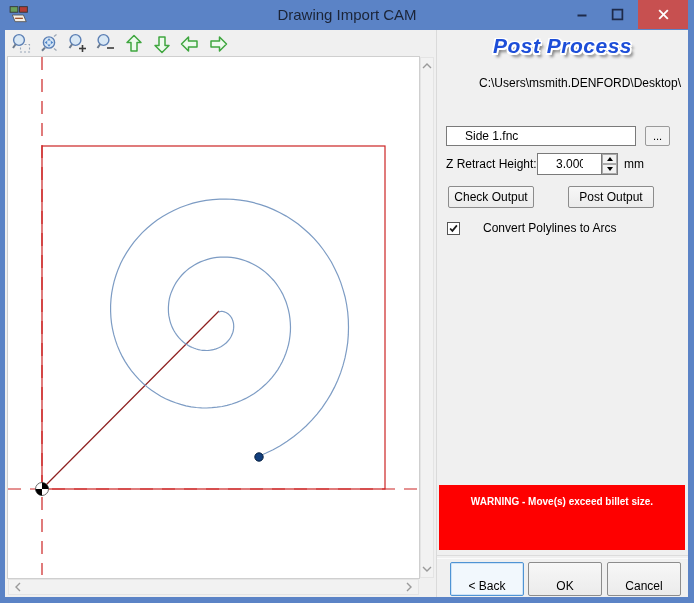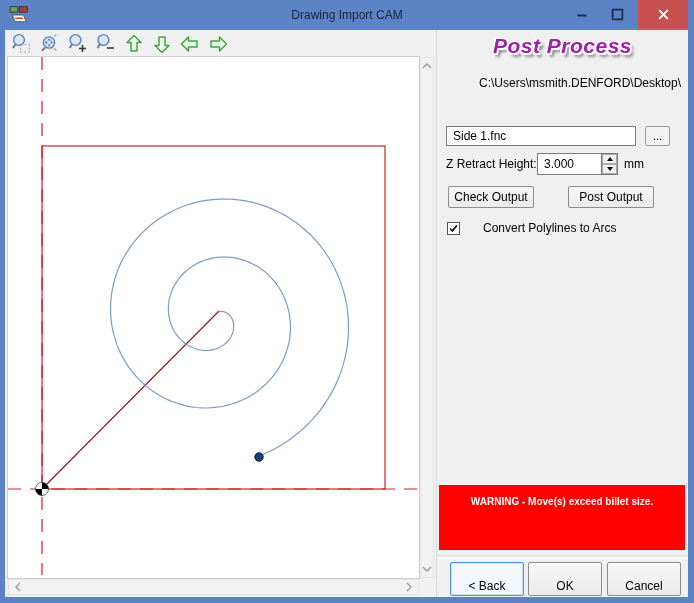--- a/index.html
+++ b/index.html
@@ -3,21 +3,21 @@
 <meta charset="utf-8">
 <style>
   html,body{margin:0;padding:0;}
   body{width:694px;height:603px;font-family:"Liberation Sans",sans-serif;-webkit-font-smoothing:antialiased;}
   .window{position:relative;width:694px;height:603px;background:var(--c-titlebar,#5b83c6);overflow:hidden;box-sizing:border-box;}
 
   
   .titlebar{position:absolute;left:0;top:0;width:694px;height:30px;background:var(--c-titlebar,#5b83c6);}
   .app-icon{position:absolute;left:9px;top:5px;width:20px;height:20px;}
   .win-title{position:absolute;left:0;top:0;width:100%;height:30px;line-height:30px;text-align:center;
-    font-size:12px;color:#1b2437;}
+    font-size:15px;color:#1b2437;}
   .winbtn{position:absolute;top:0;height:29px;display:flex;align-items:center;justify-content:center;cursor:default;}
   .winbtn.min{left:566px;width:32px;}
   .winbtn.max{left:600px;width:34px;}
   .winbtn.close{left:638px;width:50px;background:var(--c-close-button,#c75050);}
 
   
   .left-client{position:absolute;left:5px;top:30px;width:431px;height:567px;background:#f0f0f0;}
   .toolbar{position:absolute;left:0;top:0;width:431px;height:27px;display:flex;align-items:center;padding-left:3px;box-sizing:border-box;}
   .tbtn{width:26px;height:25px;display:flex;align-items:center;justify-content:center;background:transparent;border:none;padding:0;margin:0 1px;}
   .tbtn svg{display:block;}
@@ -33,24 +33,24 @@
   .vscroll{position:absolute;left:415px;top:27px;width:14px;height:521px;background:#f2f2f2;border:1px solid #e4e4e4;box-sizing:border-box;}
   .hscroll{position:absolute;left:3px;top:549px;width:411px;height:16px;background:#f2f2f2;border:1px solid #e4e4e4;box-sizing:border-box;}
   .scroll-arrow{position:absolute;width:12px;height:12px;display:flex;align-items:center;justify-content:center;}
   .vscroll .up{left:0;top:2px;}
   .vscroll .down{left:0;bottom:2px;}
   .hscroll .leftA{left:3px;top:1px;}
   .hscroll .rightA{right:3px;top:1px;}
 
   
   .panel{position:absolute;left:436px;top:30px;width:252px;height:567px;background:#f0f0f0;border-left:1px solid #dadada;box-sizing:border-box;font-size:12px;color:#000;}
-  .panel-title{position:absolute;left:0;top:4px;width:100%;text-align:center;font-size:21px;font-weight:bold;font-style:italic;color:#a21caf;letter-spacing:0.5px;
+  .panel-title{position:absolute;left:0;top:4px;width:100%;text-align:center;font-size:21px;font-weight:bold;font-style:italic;color:#1d4ed8;letter-spacing:0.5px;
     text-shadow:-1.5px -1.5px 0 #fff,1.5px -1.5px 0 #fff,-1.5px 1.5px 0 #fff,1.5px 1.5px 0 #fff,0 1.5px 0 #fff,0 -1.5px 0 #fff,1.5px 0 0 #fff,-1.5px 0 0 #fff,3px 4px 3px rgba(0,0,0,0.5);}
   .path-text{position:absolute;left:9px;top:46px;font-size:12px;white-space:nowrap;margin-left:33px;}
-  .txt-input{position:absolute;background:#fff;border:1px solid #7a7a7a;font-family:"Liberation Sans",sans-serif;font-size:12px;padding:0 6px;box-sizing:border-box;}
+  .txt-input{position:absolute;background:#fff;border:1px solid #7a7a7a;font-family:"Liberation Sans",sans-serif;font-size:12px;padding:0 18px;box-sizing:border-box;}
   .filename{left:9px;top:96px;width:190px;height:20px;}
   .browse-btn{position:absolute;left:208px;top:96px;width:25px;height:20px;background:#f2f2f2;border:1px solid #9a9a9a;border-radius:2px;font-size:11px;line-height:16px;text-align:center;padding:0;}
   .z-label{position:absolute;left:9px;top:127px;}
   .z-input{left:100px;top:123px;width:64px;height:22px;border-right:none;}
   .spinner{position:absolute;left:164px;top:123px;width:17px;height:22px;border:1px solid #7a7a7a;box-sizing:border-box;background:#f0f0f0;}
   .spin{position:absolute;left:0;width:15px;height:10px;background:#f2f2f2;border:1px solid #aaa;box-sizing:border-box;display:flex;align-items:center;justify-content:center;padding:0;}
   .spin.up{top:0;}
   .spin.down{bottom:0;}
   .spin.up::after{content:"";border-left:3.5px solid transparent;border-right:3.5px solid transparent;border-bottom:4.5px solid #000;}
   .spin.down::after{content:"";border-left:3.5px solid transparent;border-right:3.5px solid transparent;border-top:4.5px solid #000;}

